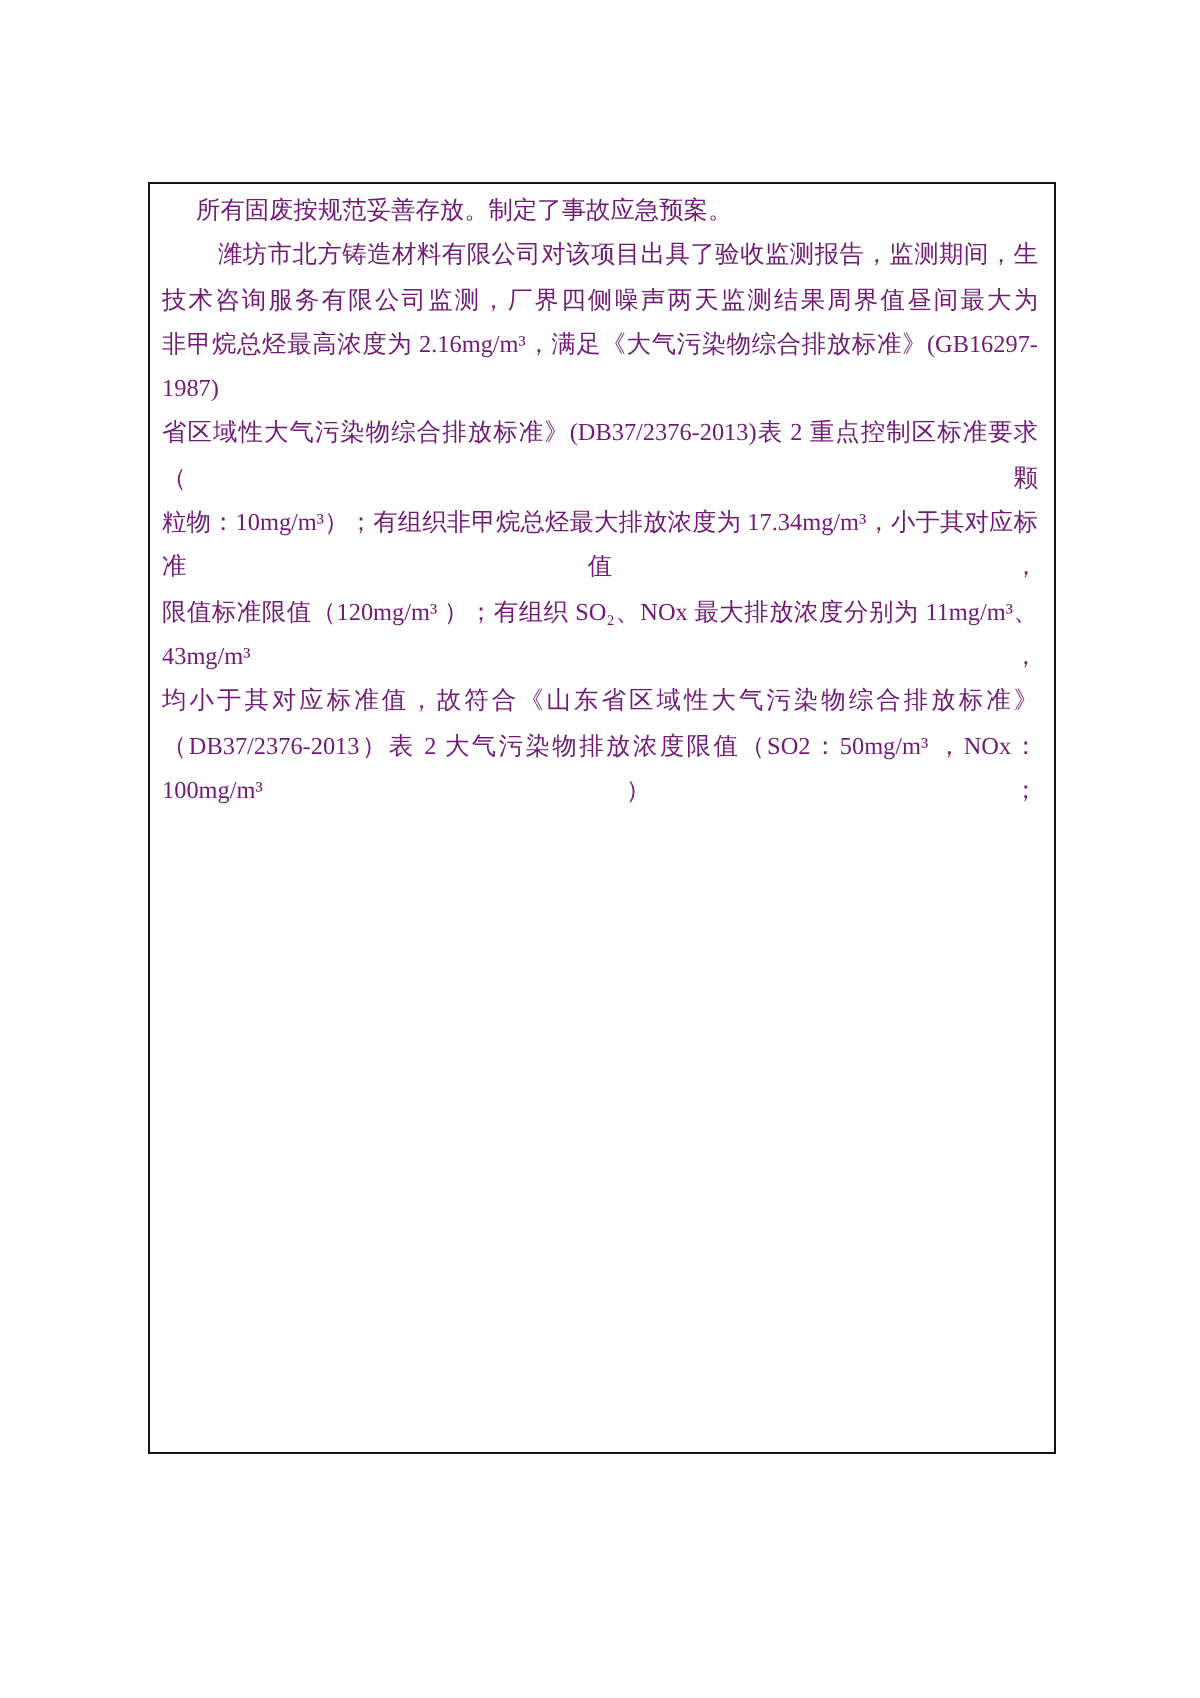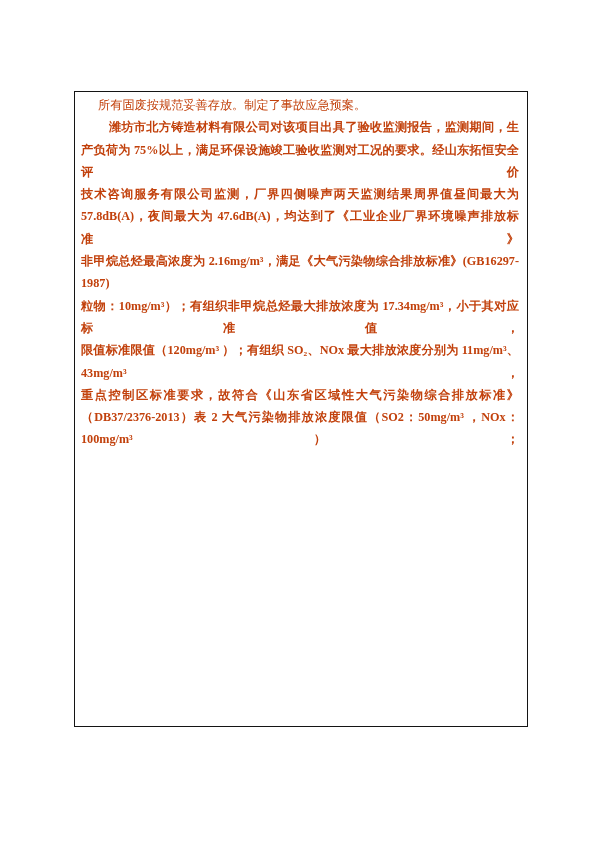--- a/index.html
+++ b/index.html
@@ -27,45 +27,43 @@
     height: 636px;
     border: 1px solid #141414;
     box-sizing: border-box;
     padding: 2px 8px 0 6px;
     overflow: hidden;
     background: #ffffff;
   }
   .line {
     font-size: 12.2px;
     line-height: 22.3px;
-    color: #c2410c;
+    color: #701a75;
     white-space: normal;
     text-align: left;
     letter-spacing: 0;
   }
   .line.j {
     text-align: justify;
     text-align-last: justify;
     text-justify: inter-ideograph;
-    font-weight: bold;
   }
   .line.ind-sm { text-indent: 17px; }
   .line.ind-lg { text-indent: 28px; }
 </style>
 </head>
 <body>
 
 <div class="doc-page">
   <div class="table-cell">
     <div>
         <div class="line ind-sm">所有固废按规范妥善存放。制定了事故应急预案。</div>
         <div class="line j ind-lg">潍坊市北方铸造材料有限公司对该项目出具了验收监测报告，监测期间，生</div>
-        <div class="line j">产负荷为 75%以上，满足环保设施竣工验收监测对工况的要求。经山东拓恒安全评价</div>
         <div class="line j">技术咨询服务有限公司监测，厂界四侧噪声两天监测结果周界值昼间最大为</div>
-        <div class="line j">57.8dB(A)，夜间最大为 47.6dB(A)，均达到了《工业企业厂界环境噪声排放标准》</div>
         <div class="line j">非甲烷总烃最高浓度为 2.16mg/m³，满足《大气污染物综合排放标准》(GB16297-1987)</div>
+        <div class="line j">省区域性大气污染物综合排放标准》(DB37/2376-2013)表 2 重点控制区标准要求（颗</div>
         <div class="line j">粒物：10mg/m³）；有组织非甲烷总烃最大排放浓度为 17.34mg/m³，小于其对应标准值，</div>
         <div class="line j">限值标准限值（120mg/m³ ）；有组织 SO₂、NOx 最大排放浓度分别为 11mg/m³、43mg/m³，</div>
-        <div class="line j">重点控制区标准要求，故符合《山东省区域性大气污染物综合排放标准》</div>
+        <div class="line j">均小于其对应标准值，故符合《山东省区域性大气污染物综合排放标准》</div>
         <div class="line j">（DB37/2376-2013）表 2 大气污染物排放浓度限值（SO2：50mg/m³ ，NOx：100mg/m³）；</div>
       </div>
   </div>
 </div>
 
 </body></html>

